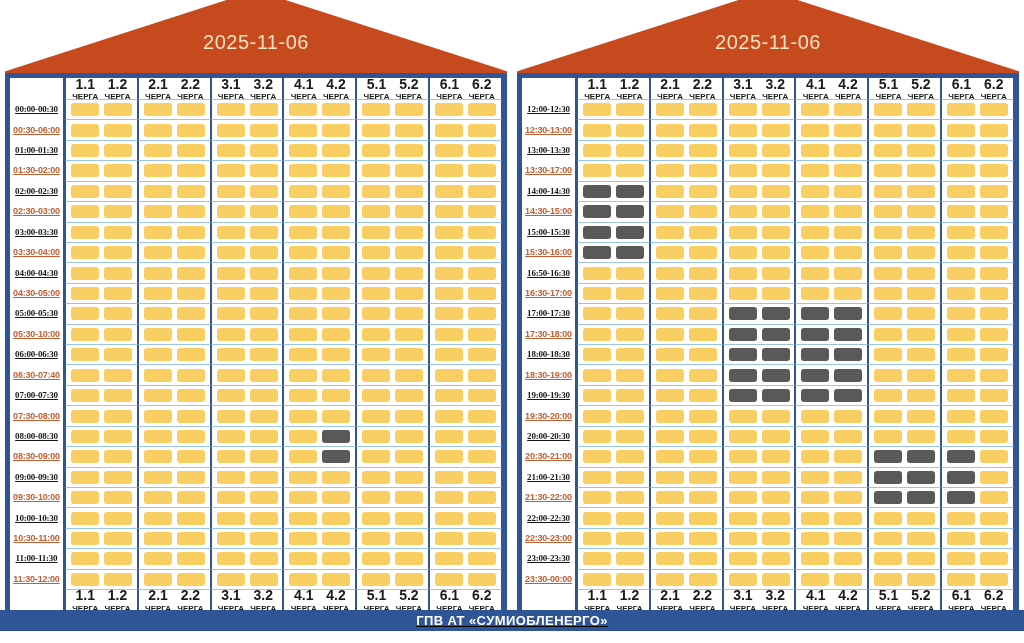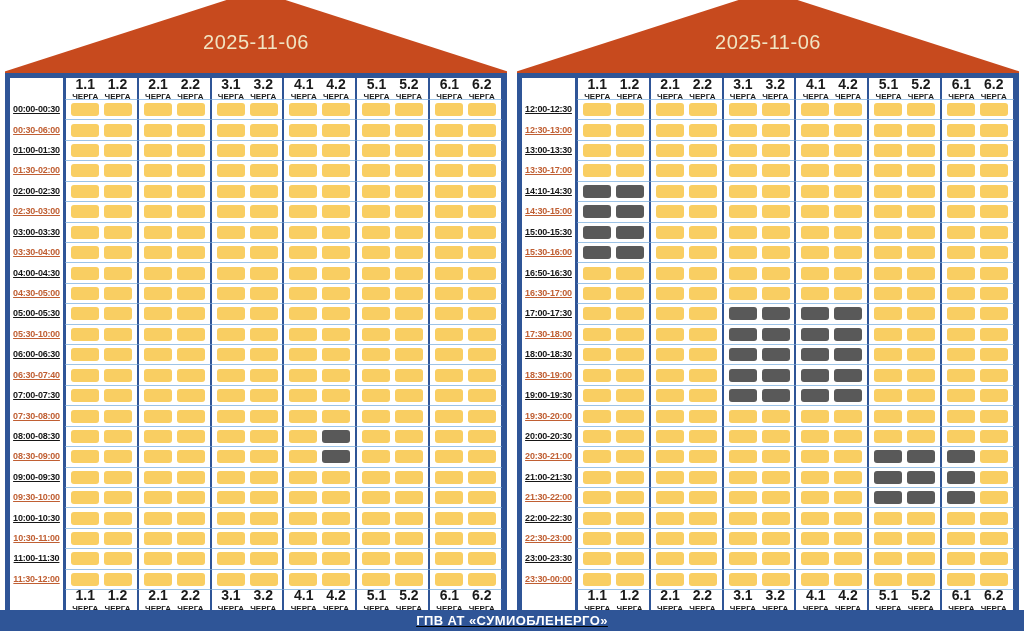--- a/index.html
+++ b/index.html
@@ -22,21 +22,21 @@
     background:#ffffff;box-sizing:border-box;}
   .grid{display:flex;flex-direction:column;height:100%;}
 
   .row{display:flex;flex:1;min-height:0;align-items:stretch;}
   .row.hdr{flex:0 0 21px;}
 
   .timecell{flex:0 0 53px;display:flex;align-items:center;justify-content:center;
     border-right:2px solid var(--frame,#2F5597);background:#fff;overflow:hidden;}
   .timecell span{font-weight:bold;font-size:9px;letter-spacing:-.2px;
     text-decoration:underline;white-space:nowrap;}
-  .timecell .hour{color:var(--time-hour,#161616);}
+  .timecell .hour{color:var(--time-hour,#161616);font-family:Liberation Serif, serif;}
   .timecell .half{color:var(--time-half,#C05F33);}
 
   .grp{flex:1;display:flex;align-items:center;justify-content:space-evenly;
     border-left:1px solid var(--frame,#2F5597);
     border-right:1px solid var(--frame,#2F5597);
     background:#fff;min-width:0;}
   .grp.topline{border-top:1px solid var(--row-line,#9DC3E6);}
 
   .qhdr{display:flex;flex-direction:column;align-items:center;justify-content:center;line-height:1.15;}
   .qhdr .qnum{font-weight:bold;font-size:14px;color:#1a1a1a;}
@@ -1068,21 +1068,21 @@
               <div class="cell"></div>
               <div class="cell"></div>
             </div>
             <div class="grp topline">
               <div class="cell"></div>
               <div class="cell"></div>
             </div>
           </div>
           <div class="row">
             <div class="timecell">
-              <span class="hour">14:10-14:30</span>
+              <span class="hour">14:00-14:30</span>
             </div>
             <div class="grp topline">
               <div class="cell off"></div>
               <div class="cell off"></div>
             </div>
             <div class="grp topline">
               <div class="cell"></div>
               <div class="cell"></div>
             </div>
             <div class="grp topline">

